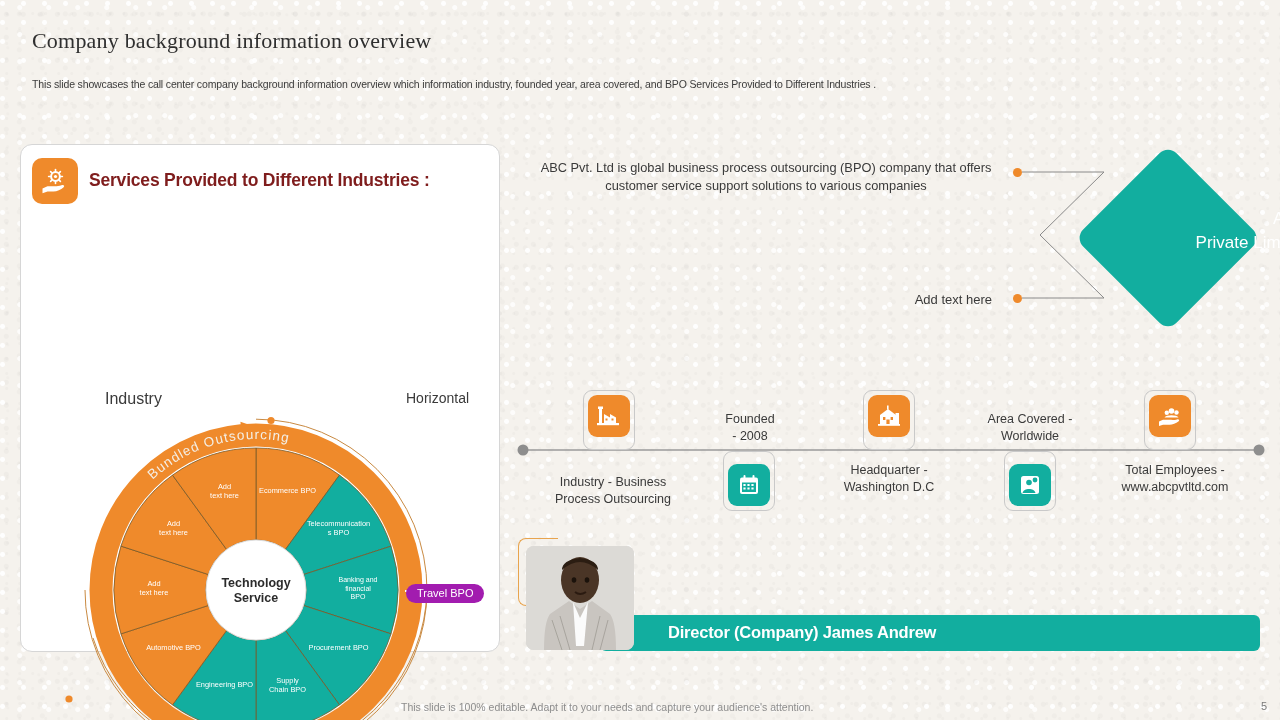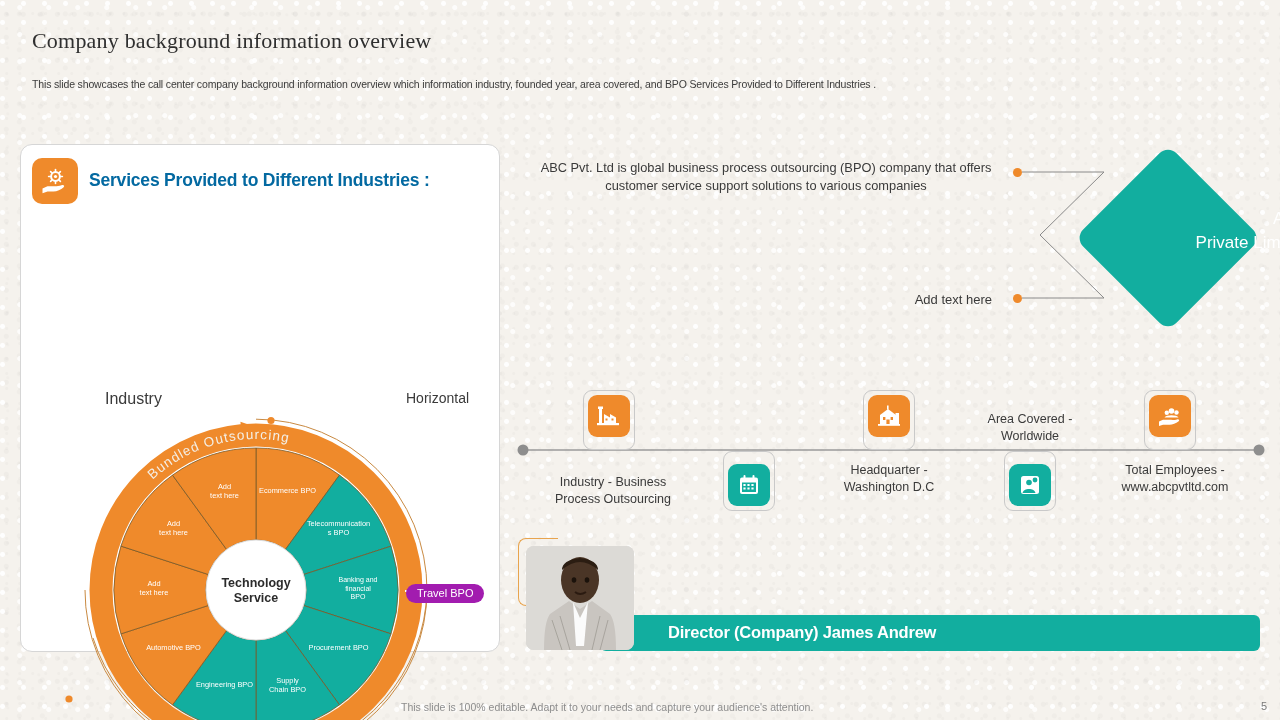--- a/index.html
+++ b/index.html
@@ -46,21 +46,21 @@
     border-radius: 12px;
   }
   #card-icon-box {
     position: absolute; left: 11px; top: 13px;
     width: 46px; height: 46px; border-radius: 10px;
     background: #ef8a2b;
     display: flex; align-items: center; justify-content: center;
   }
   #card-heading {
     position: absolute; left: 68px; top: 25px;
-    font-size: 17.5px; font-weight: bold; color: #0369a1;
+    font-size: 17.5px; font-weight: bold; color: #7f1d1d;
     letter-spacing: -.2px; white-space: nowrap;
   }
   #label-industry {
     position: absolute; left: 84px; top: 245px;
     font-size: 16px; color: #3a3a3a;
   }
   #label-horizontal {
     position: absolute; left: 385px; top: 245px;
     font-size: 14px; color: #3a3a3a;
   }
@@ -290,20 +290,22 @@
             <rect x="10.4" y="11" width="2.2" height="2"></rect>
           <rect x="14.4" y="11" width="2.2" height="2"></rect>
             <rect x="6.4" y="14.5" width="2.2" height="2"></rect>
           <rect x="10.4" y="14.5" width="2.2" height="2"></rect>
             <rect x="14.4" y="14.5" width="2.2" height="2"></rect>
         </g>
         <rect x="6.5" y="2" width="2" height="4" rx="1"></rect>
           <rect x="15.5" y="2" width="2" height="4" rx="1"></rect>
       </svg>
     </div>
+    <div class="tl-label" style="left:170px; top:33px; width:130px;">Founded
+- 2008</div>
 
     <div class="tl-card" style="left:348px; top:12px;"></div>
     <div class="tl-icon orange" style="left:353px; top:17px;">
       <svg width="26" height="26" viewBox="0 0 26 26" fill="#ffffff">
         <path d="M4 21 V12 L12 6 L20 12 V21 Z"></path>
         <rect x="11" y="2.5" width="1.6" height="4"></rect>
         <rect x="7" y="14" width="2.4" height="3" fill="#ef8a2b"></rect>
         <rect x="14.6" y="14" width="2.4" height="3" fill="#ef8a2b"></rect>
         <rect x="10.4" y="16.5" width="3.2" height="4.5" fill="#ef8a2b"></rect>
         <rect x="19.5" y="10" width="3.5" height="11"></rect>

